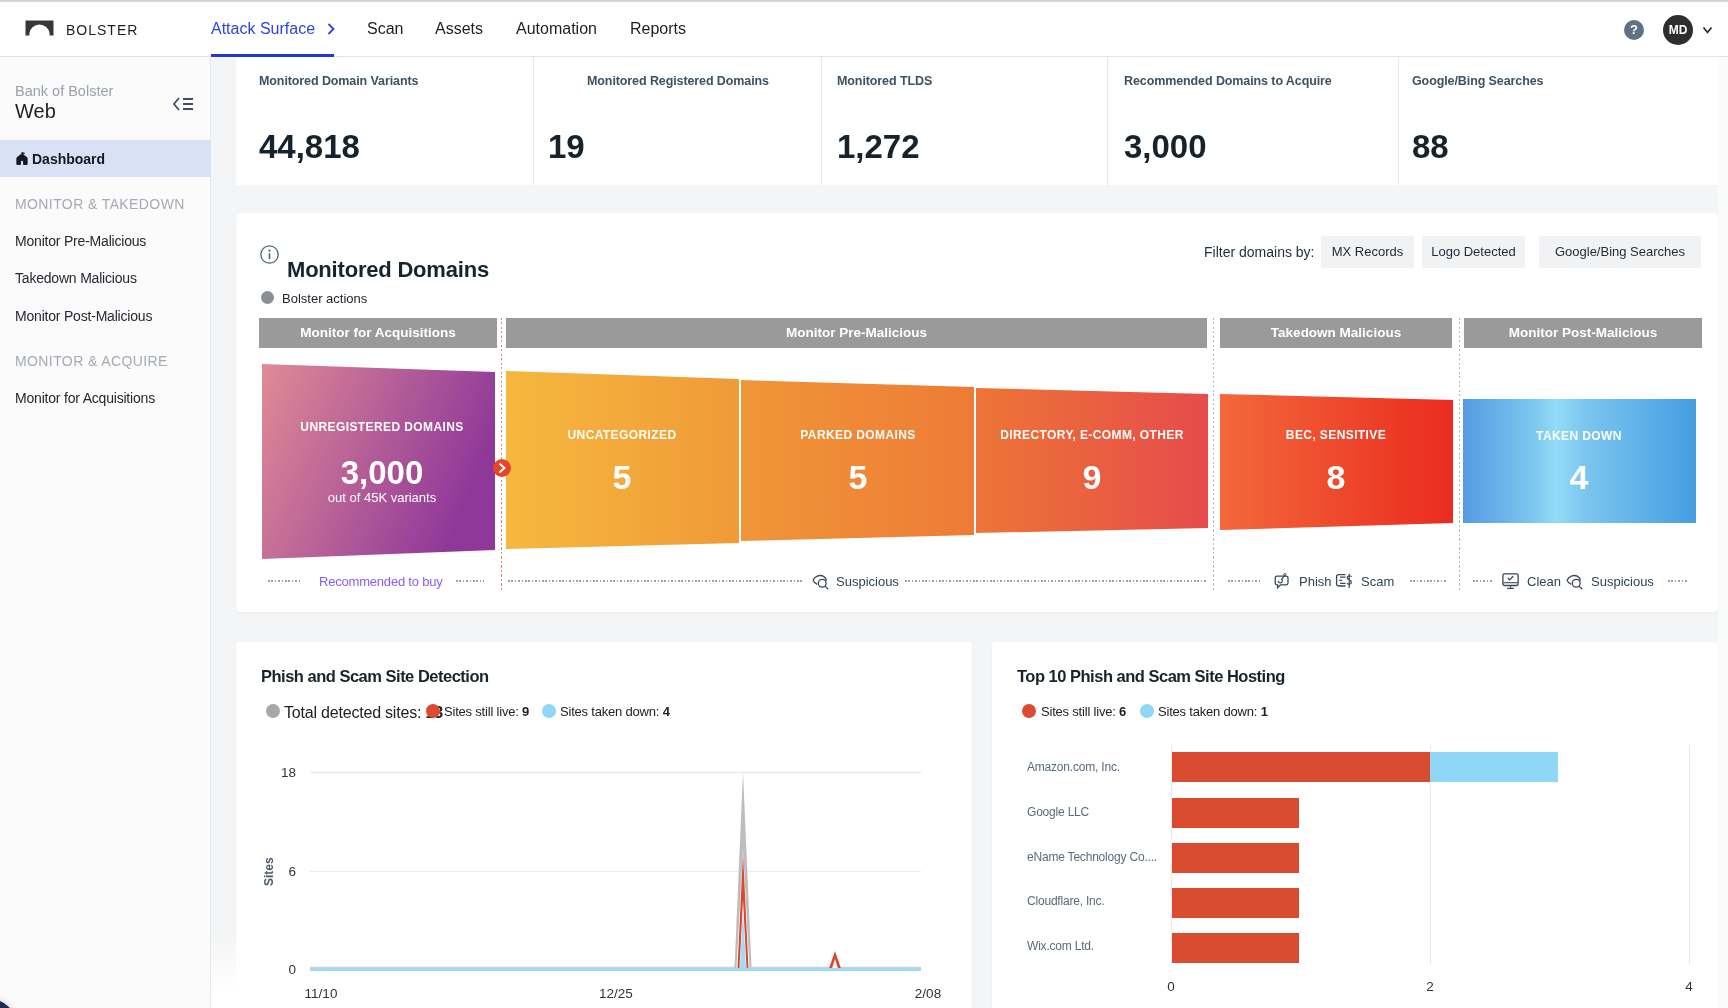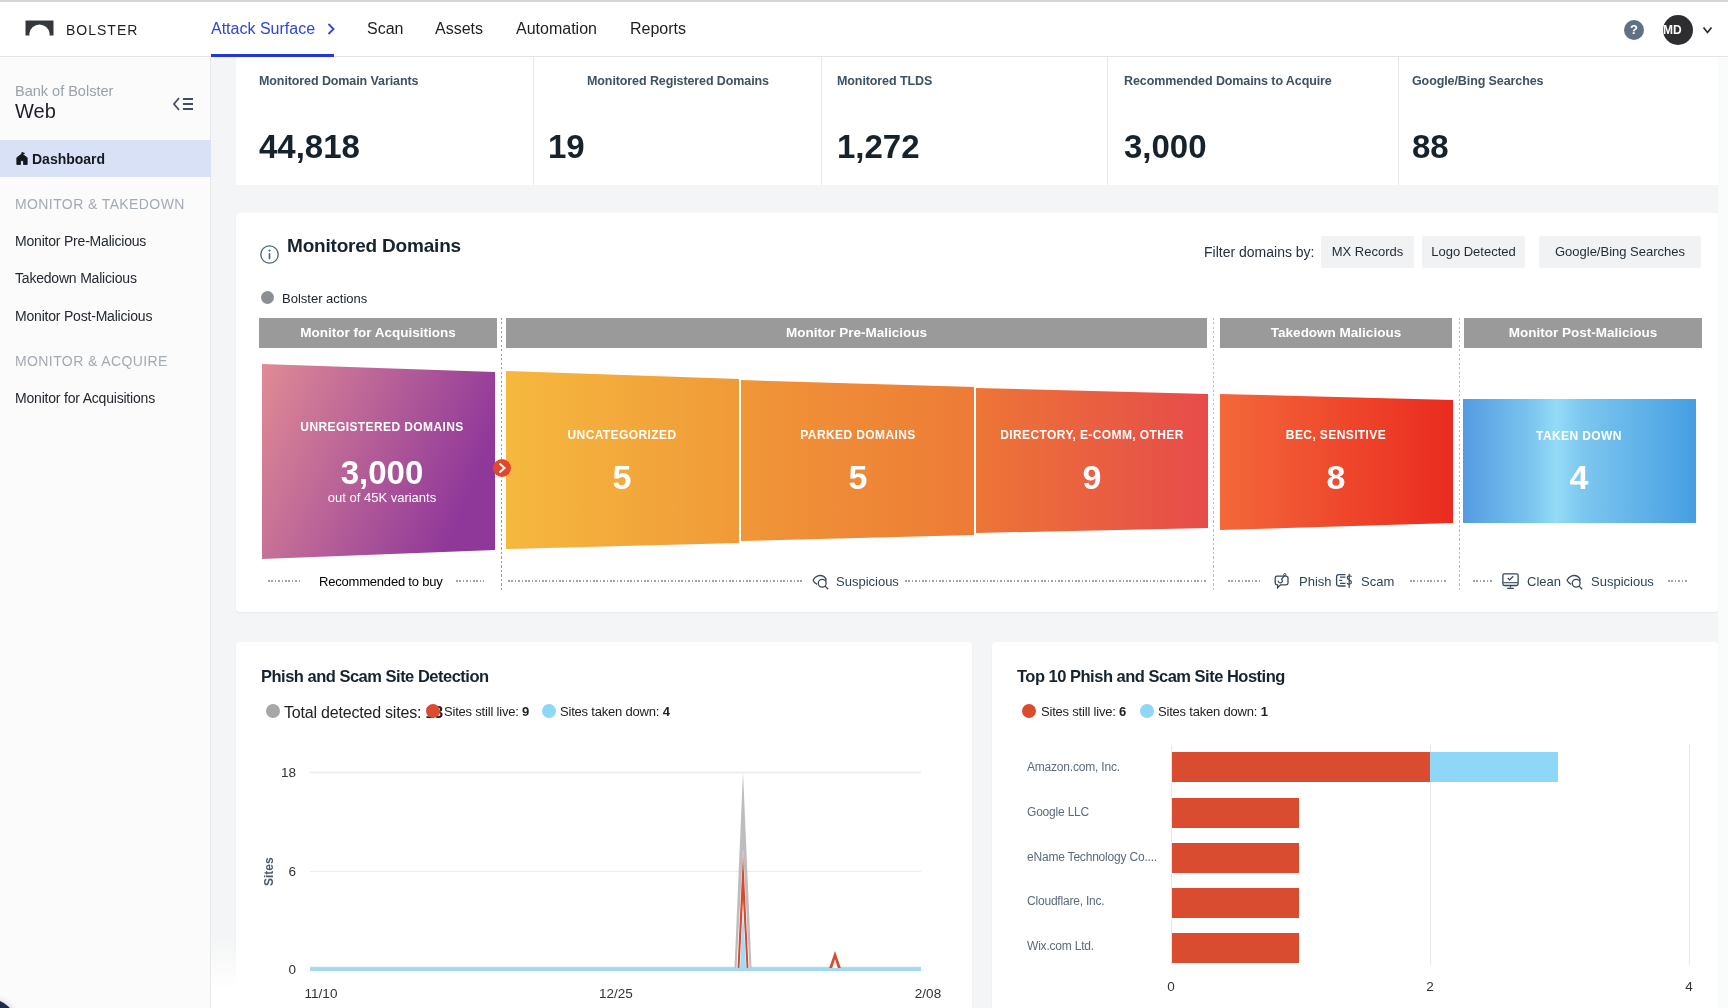--- a/index.html
+++ b/index.html
@@ -21,21 +21,21 @@
 <div class="abs" style="left:211px;top:20px;font-size:16px;color:#2b46df;">Attack Surface</div>
 <svg class="abs" style="left:325px;top:23px;" width="12" height="12" viewBox="0 0 12 12">
     <path d="M3.5 1 L8.5 6 L3.5 11" stroke="#2b46df" stroke-width="1.8" fill="none"></path>
   </svg>
 <div class="abs" style="left:211px;top:54px;width:123px;height:3px;background:#2336d9;"></div>
 <div class="abs" style="left:367px;top:20px;font-size:16px;color:#1c1e21;">Scan</div>
 <div class="abs" style="left:435px;top:20px;font-size:16px;color:#1c1e21;">Assets</div>
 <div class="abs" style="left:516px;top:20px;font-size:16px;color:#1c1e21;">Automation</div>
 <div class="abs" style="left:630px;top:20px;font-size:16px;color:#1c1e21;">Reports</div>
 <div class="abs" style="left:1624px;top:20px;width:20px;height:20px;border-radius:50%;background:#5e7284;color:#fff;font-size:13px;font-weight:bold;text-align:center;line-height:20px;">?</div>
-<div class="abs" style="left:1663px;top:15px;width:30px;height:30px;border-radius:50%;background:#2e2e31;color:#fff;font-size:12px;font-weight:bold;line-height:30px;">MD</div>
+<div class="abs" style="left:1663px;top:15px;width:30px;height:30px;border-radius:50%;background:#2e2e31;color:#fff;font-size:12px;font-weight:bold;text-align:center;line-height:30px;">MD</div>
 <svg class="abs" style="left:1702px;top:26px;" width="11" height="9" viewBox="0 0 11 9">
     <path d="M1.5 1.5 L5.5 6.5 L9.5 1.5" stroke="#26282b" stroke-width="1.7" fill="none"></path>
   </svg>
 
 <div class="abs" style="left:1718px;top:57px;width:10px;height:951px;background:#fafbfb;"></div>
 
 <div class="abs" style="left:0;top:57px;width:211px;height:951px;background:#fbfbfc;border-right:1px solid #e7e8e9;"></div>
 <div class="abs" style="left:15px;top:83px;font-size:14.5px;color:#9aa1a9;">Bank of Bolster</div>
 <div class="abs" style="left:15px;top:100px;font-size:20px;color:#1c2026;">Web</div>
 <svg class="abs" style="left:171px;top:94px;" width="24" height="20" viewBox="0 0 24 20">
@@ -69,21 +69,21 @@
 <div class="abs" style="left:1124px;top:128px;font-size:33px;color:#16222c;font-weight:bold;">3,000</div>
 <div class="abs" style="left:1412px;top:74px;font-size:12.5px;color:#3d5262;font-weight:bold;letter-spacing:-0.1px;">Google/Bing Searches</div>
 <div class="abs" style="left:1412px;top:128px;font-size:33px;color:#16222c;font-weight:bold;">88</div>
 
 <div class="card" style="left:236px;top:213px;width:1482px;height:399px;"></div>
 <svg class="abs" style="left:260px;top:245px;" width="19" height="19" viewBox="0 0 19 19">
   <circle cx="9.5" cy="9.5" r="8.7" fill="none" stroke="#4a6572" stroke-width="1.3"></circle>
   <circle cx="9.5" cy="5.6" r="1.1" fill="#4a6572"></circle>
   <rect x="8.7" y="8" width="1.6" height="6.4" rx="0.8" fill="#4a6572"></rect>
 </svg>
-<div class="abs" style="left:287px;top:235px;font-size:19px;color:#16242e;font-weight:bold;letter-spacing:-0.2px;">Monitored Domains</div>
+<div class="abs" style="left:287px;top:257px;font-size:22px;color:#16242e;font-weight:bold;letter-spacing:-0.2px;">Monitored Domains</div>
 <div class="abs" style="left:1204px;top:244px;font-size:14px;color:#24313c;">Filter domains by:</div>
 <div class="abs" style="left:1321px;top:236px;width:93px;height:32px;background:#f1f2f3;border-radius:2px;font-size:13px;color:#1f2a33;text-align:center;line-height:32px;">MX Records</div>
 <div class="abs" style="left:1422px;top:236px;width:103px;height:32px;background:#f1f2f3;border-radius:2px;font-size:13px;color:#1f2a33;text-align:center;line-height:32px;">Logo Detected</div>
 <div class="abs" style="left:1539px;top:236px;width:162px;height:32px;background:#f1f2f3;border-radius:2px;font-size:13px;color:#1f2a33;text-align:center;line-height:32px;">Google/Bing Searches</div>
 <div class="abs" style="left:261px;top:291px;width:13px;height:13px;border-radius:50%;background:#8b8f93;"></div>
 <div class="abs" style="left:282px;top:291px;font-size:13px;color:#20262e;">Bolster actions</div>
 
 <div class="abs" style="left:259px;top:318px;width:238px;height:30px;background:#9a9a9a;color:#fff;font-size:13.5px;font-weight:bold;text-align:center;line-height:30px;">Monitor for Acquisitions</div>
 <div class="abs" style="left:506px;top:318px;width:701px;height:30px;background:#9a9a9a;color:#fff;font-size:13.5px;font-weight:bold;text-align:center;line-height:30px;">Monitor Pre-Malicious</div>
 <div class="abs" style="left:1220px;top:318px;width:232px;height:30px;background:#9a9a9a;color:#fff;font-size:13.5px;font-weight:bold;text-align:center;line-height:30px;">Takedown Malicious</div>
@@ -142,21 +142,21 @@
     <text x="1100" y="89" font-size="12" letter-spacing="0.4">BEC, SENSITIVE</text>
     <text x="1100" y="139" font-size="34">8</text>
     <text x="1343" y="90" font-size="12" letter-spacing="0.4">TAKEN DOWN</text>
     <text x="1343" y="139" font-size="34">4</text>
   </g>
   <circle cx="266" cy="118" r="9" fill="#e2472c"></circle>
   <path d="M263.5 113.5 L268.5 118 L263.5 122.5" stroke="#fff" stroke-width="2" fill="none"></path>
 </svg>
 
 <div class="abs hdot" style="left:268px;top:580px;width:34px;"></div>
-<div class="abs" style="left:319px;top:574px;font-size:13px;color:#000000;letter-spacing:-0.2px;">Recommended to buy</div>
+<div class="abs" style="left:319px;top:574px;font-size:13px;color:#8b5cf6;letter-spacing:-0.2px;">Recommended to buy</div>
 <div class="abs hdot" style="left:456px;top:580px;width:28px;"></div>
 <div class="abs hdot" style="left:508px;top:580px;width:296px;"></div>
 <svg class="abs" style="left:812px;top:573px;" width="18" height="17" viewBox="0 0 18 17">
   <path d="M1 7.2 C3.2 2.8 8.2 1.4 11.6 3.4 C13.6 4.6 14.4 6.3 13.9 8" fill="none" stroke="#37485a" stroke-width="1.3"></path>
   <path d="M1 7.2 C1.9 9.2 3.4 10.7 5.2 11.4" fill="none" stroke="#37485a" stroke-width="1.3"></path>
   <circle cx="10.2" cy="10.2" r="3.9" fill="none" stroke="#37485a" stroke-width="1.3"></circle>
   <path d="M13.1 13.1 L16.2 16.2" stroke="#37485a" stroke-width="1.3"></path>
 </svg>
 <div class="abs" style="left:836px;top:574px;font-size:13px;color:#2e4453;">Suspicious</div>
 <div class="abs hdot" style="left:905px;top:580px;width:302px;"></div>

